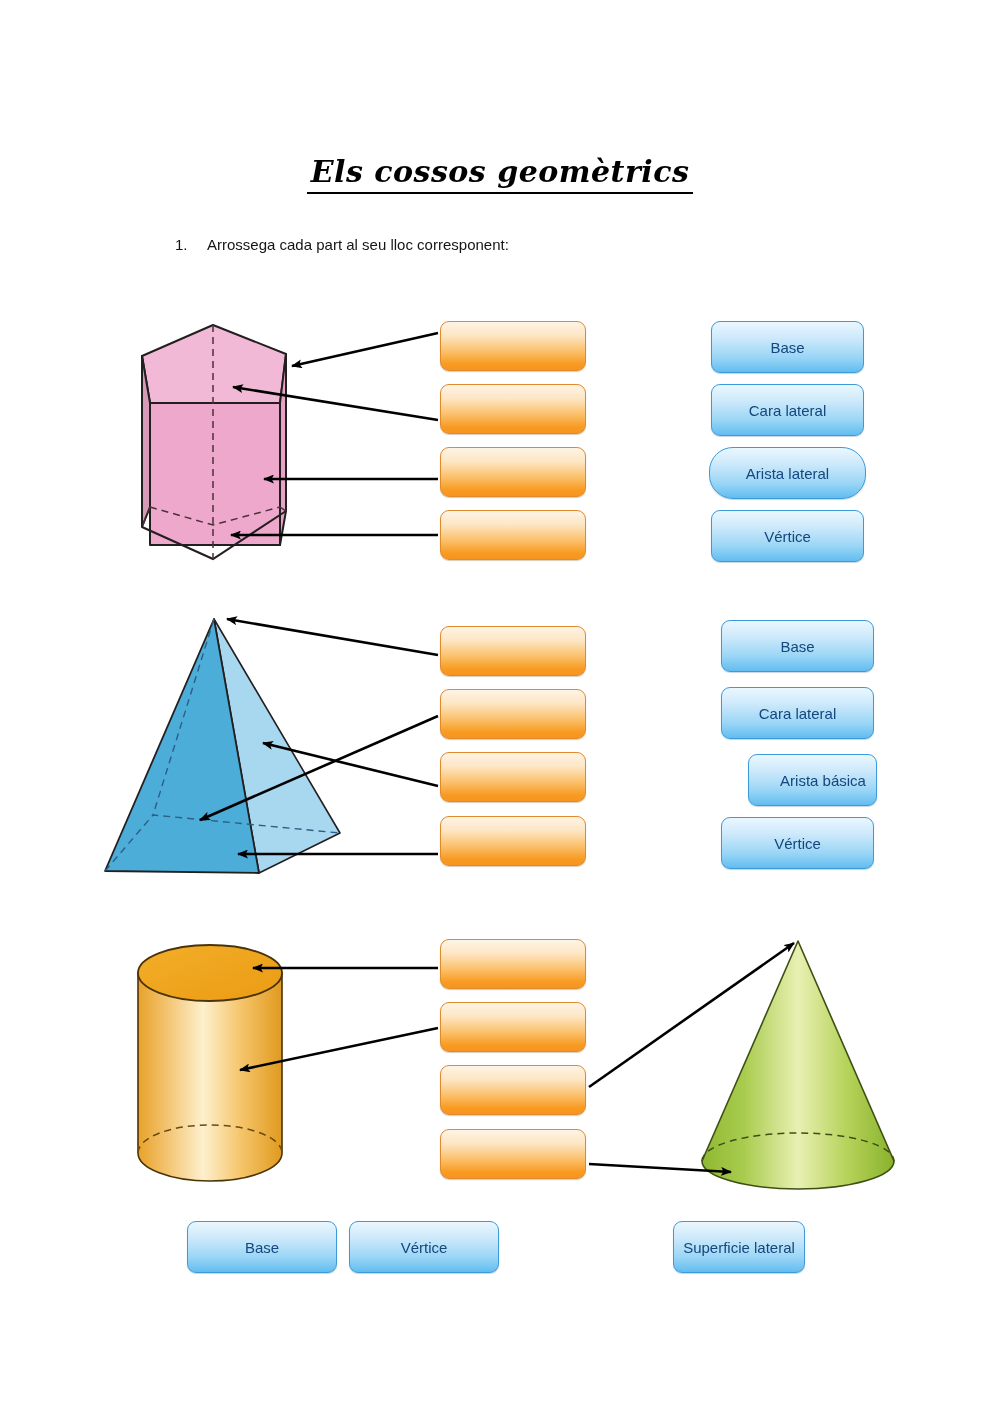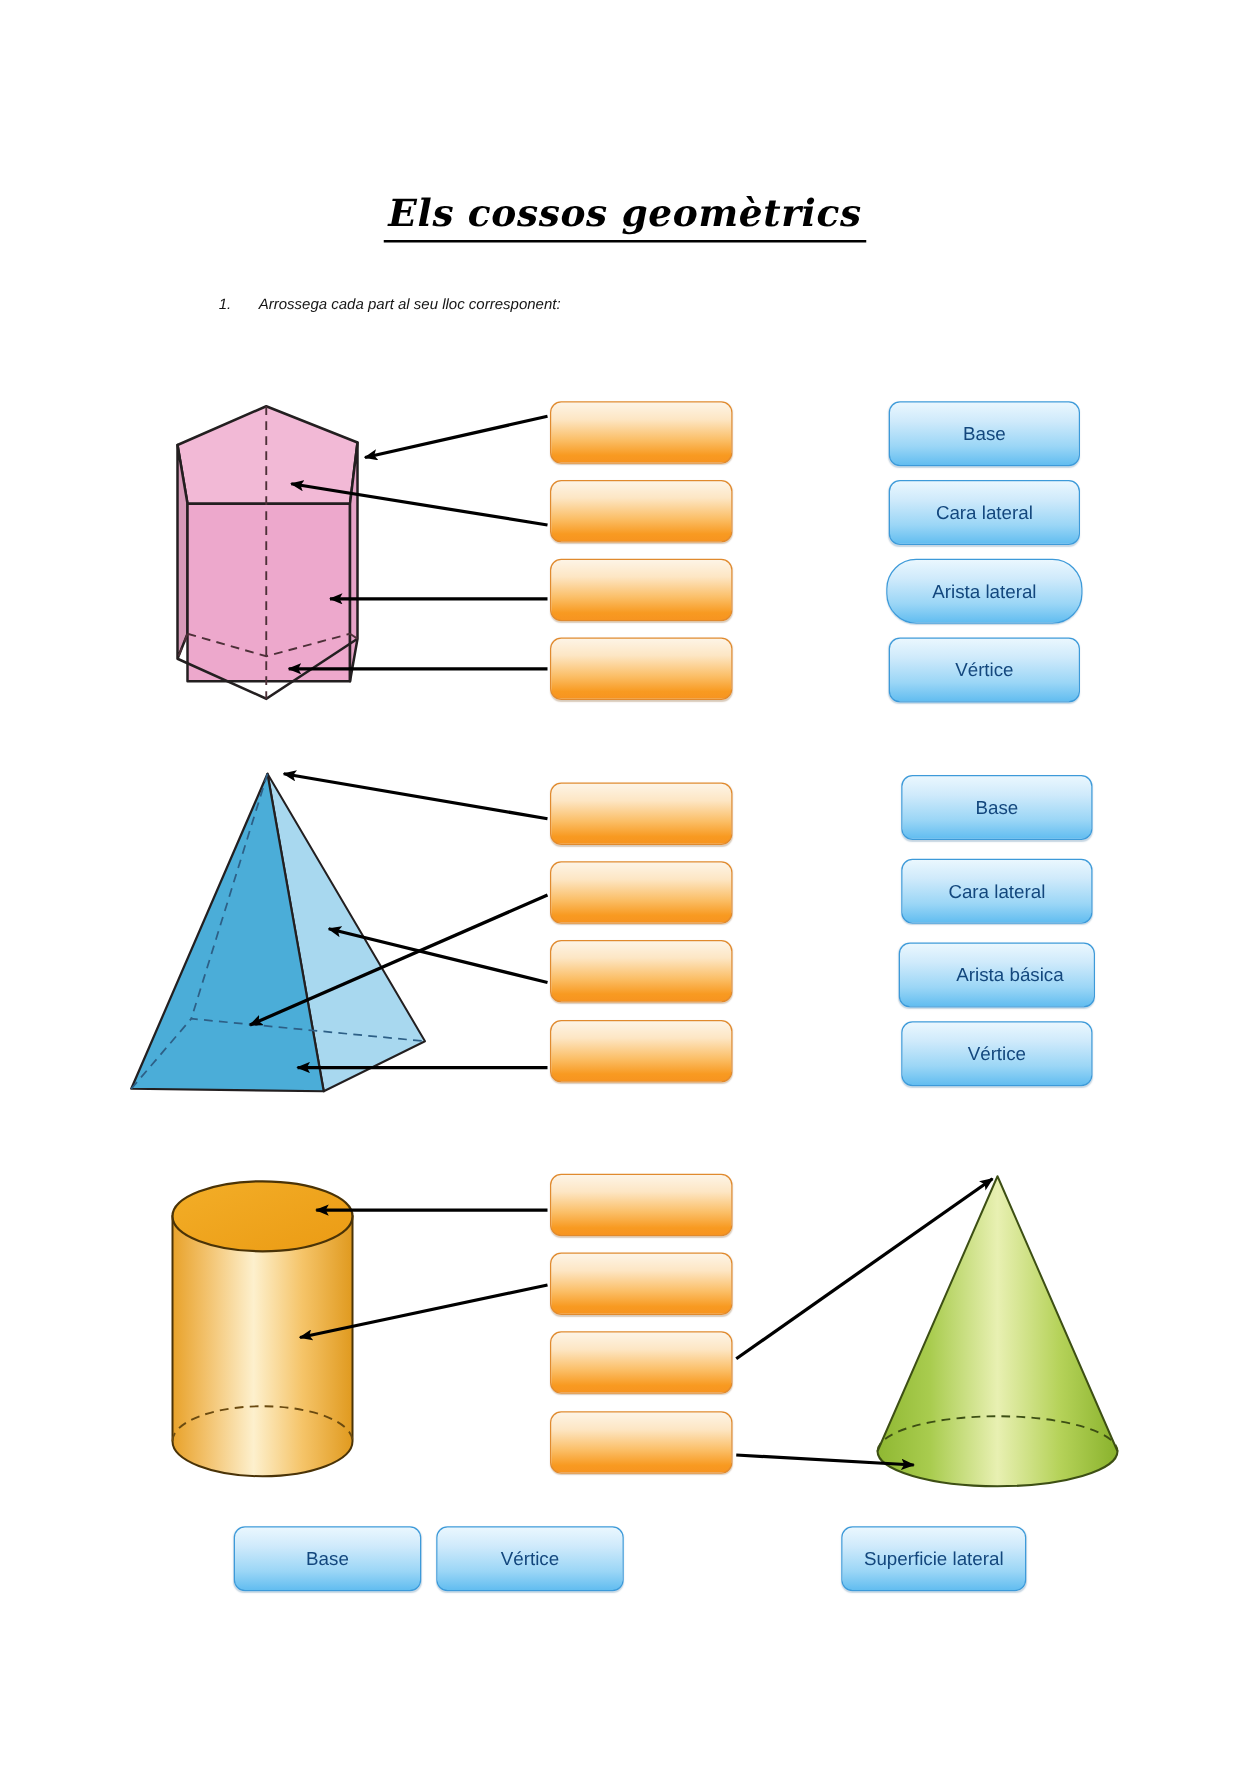--- a/index.html
+++ b/index.html
@@ -42,24 +42,23 @@
   .title span {
     border-bottom: 2px solid #000;
     padding: 0 4px 3px 4px;
   }
 
   
   .instruction {
     position: absolute;
     left: 175px;
     top: 200px;
-    font-size: 12px;
+    font-size: 15px;
     color: #151515;
     white-space: nowrap;
-    font-style: italic;
   }
   .instruction .num {
     display: inline-block;
     width: 32px;
   }
 
   
   .dropzone {
     position: absolute;
     width: 146px;
@@ -197,21 +196,21 @@
   <div class="dropzone" style="left:440px; top:653px;"></div>
   <div class="dropzone" style="left:440px; top:716px;"></div>
   <div class="dropzone" style="left:440px; top:780px;"></div>
 
   <div class="wordlabel" style="left:721px; top:584px; width:153px;">
     <span>Base</span>
   </div>
   <div class="wordlabel" style="left:721px; top:651px; width:153px;">
     <span>Cara lateral</span>
   </div>
-  <div class="wordlabel" style="left:719px; top:718px; width:157px;padding-left:21px;">
+  <div class="wordlabel" style="left:748px; top:718px; width:129px;padding-left:21px;">
     <span>Arista básica</span>
   </div>
   <div class="wordlabel" style="left:721px; top:781px; width:153px;">
     <span>Vértice</span>
   </div>
 
   <svg class="figure" style="left:120px; top:895px;" width="210" height="270" viewBox="0 0 210 270">
     <defs>
       <linearGradient id="cylBody" x1="0" y1="0" x2="1" y2="0">
         <stop offset="0%" stop-color="#e8a22a"></stop>
@@ -258,17 +257,17 @@
   <div class="dropzone" style="left:440px; top:966px;"></div>
   <div class="dropzone" style="left:440px; top:1029px;"></div>
   <div class="dropzone" style="left:440px; top:1093px;"></div>
 
   <div class="wordlabel" style="left:187px; top:1185px; width:150px;">
     <span>Base</span>
   </div>
   <div class="wordlabel" style="left:349px; top:1185px; width:150px;">
     <span>Vértice</span>
   </div>
-  <div class="wordlabel" style="left:673px; top:1185px; width:148px;">
+  <div class="wordlabel" style="left:673px; top:1185px; width:132px;">
     <span>Superficie lateral</span>
   </div>
 
 </div>
 
 </body></html>

